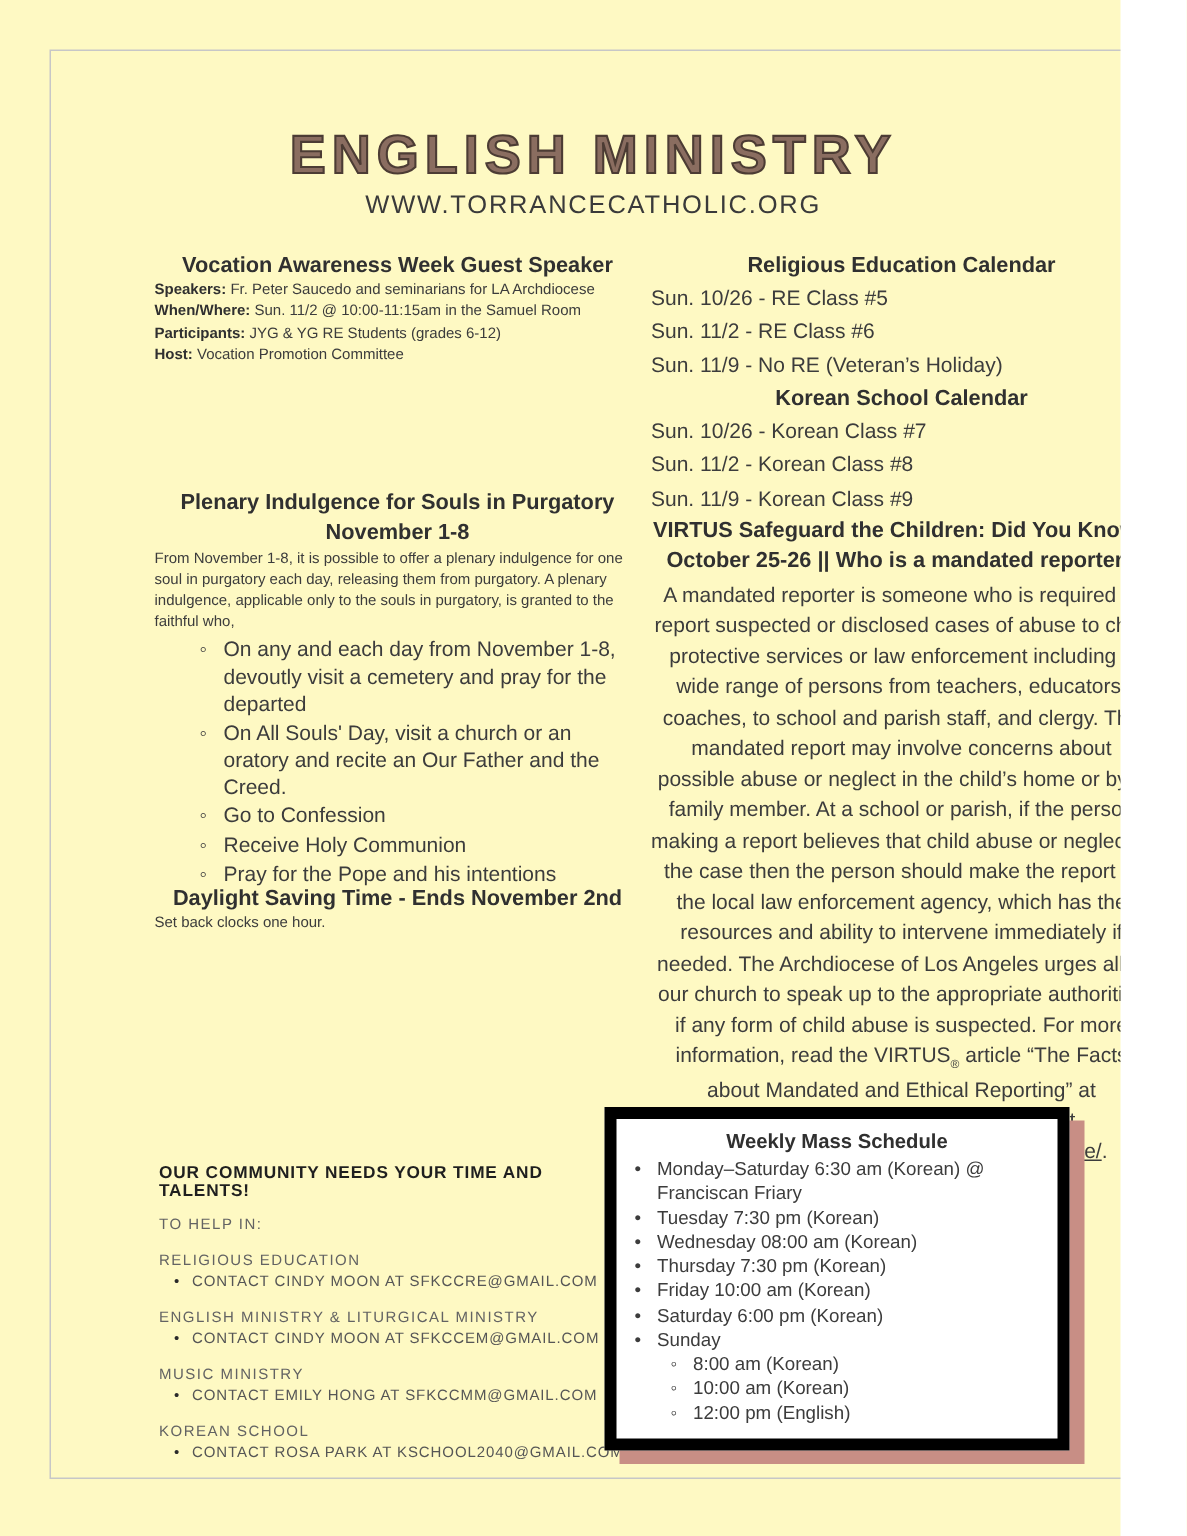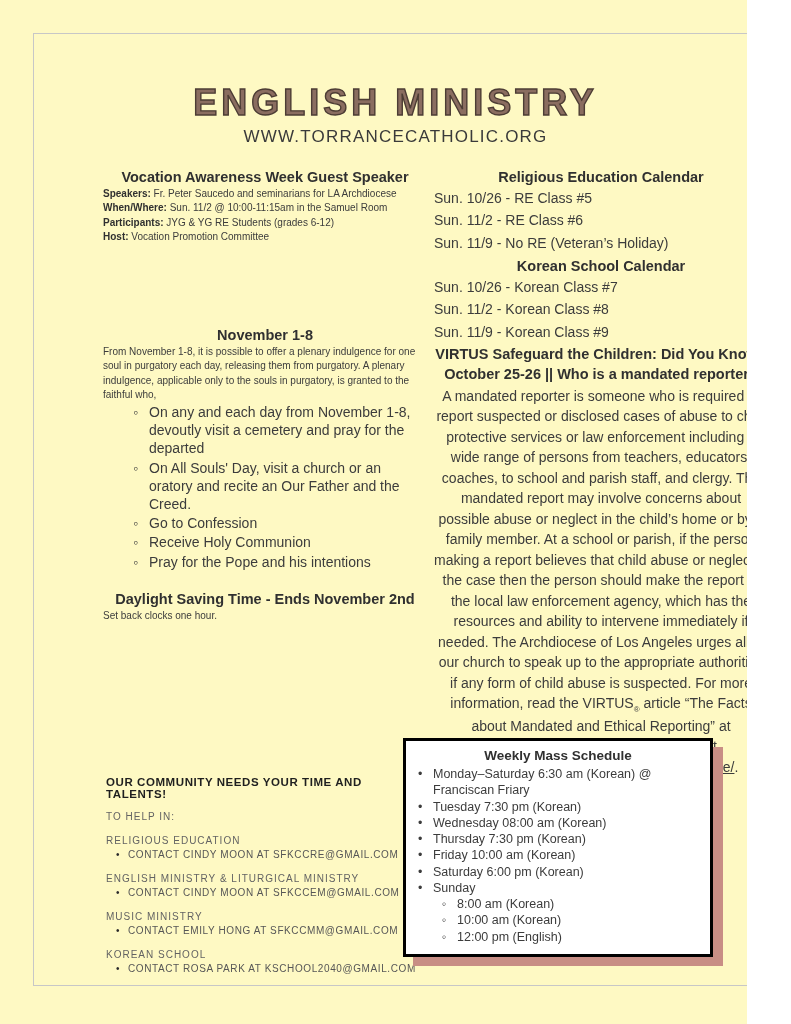--- a/index.html
+++ b/index.html
@@ -44,21 +44,21 @@
   
   .comm-title { font-size:11.5px; font-weight:700; letter-spacing:0.05em; text-align:left; color:#1f1f1f; }
   .comm-intro { margin-top:11px; font-size:10px; letter-spacing:0.1em; color:#636363; }
   .comm-group { margin-top:13px; }
   .comm-name { font-size:10px; letter-spacing:0.1em; color:#636363; }
   .comm-row { display:flex; margin-top:3px; padding-left:10px; font-size:10px; letter-spacing:0.06em; color:#565656; }
   .comm-marker { width:12px; flex:0 0 12px; color:#2a2a2a; }
   
   .mass-box {
     position:absolute; left:403px; top:738px; width:310px;
-    background:#ffffff; border:3px solid #000000; box-sizing:border-box;
+    background:#ffffff; border:8px solid #000000; box-sizing:border-box;
     box-shadow:10px 9px 0 #c88e85; padding:7px 12px 9px 12px;
   }
   .mass-title { font-size:13.5px; font-weight:700; text-align:center; color:#303030; margin-bottom:3px; }
   .m-row { display:flex; font-size:12.5px; line-height:1.3; }
   .m-marker { width:15px; flex:0 0 15px; }
   .m-sub { padding-left:24px; }
 </style>
 </head>
 <body>
 
@@ -75,20 +75,21 @@
     <div class="body-text">
       <p><span class="label">Speakers:</span><span> Fr. Peter Saucedo and seminarians for LA Archdiocese</span></p>
       <p><span class="label">When/Where:</span><span> Sun. 11/2 @ 10:00-11:15am in the Samuel Room</span></p>
       <p><span class="label">Participants:</span><span> JYG &amp; YG RE Students (grades 6-12)</span></p>
       <p><span class="label">Host:</span><span> Vocation Promotion Committee</span></p>
     </div>
   </div>
 
   <div class="section col-l" style="top:325px;">
     <div class="sec-title">
+      <div>Plenary Indulgence for Souls in Purgatory</div>
       <div>November 1-8</div>
     </div>
     <p class="body-text">From November 1-8, it is possible to offer a plenary indulgence for one soul in purgatory each day, releasing them from purgatory. A plenary indulgence, applicable only to the souls in purgatory, is granted to the faithful who,</p>
     <div class="b-list">
       <div class="b-row">
           <span class="b-marker">◦</span>
           <span class="b-text">On any and each day from November 1-8, devoutly visit a cemetery and pray for the departed</span>
         </div>
       <div class="b-row">
           <span class="b-marker">◦</span>

